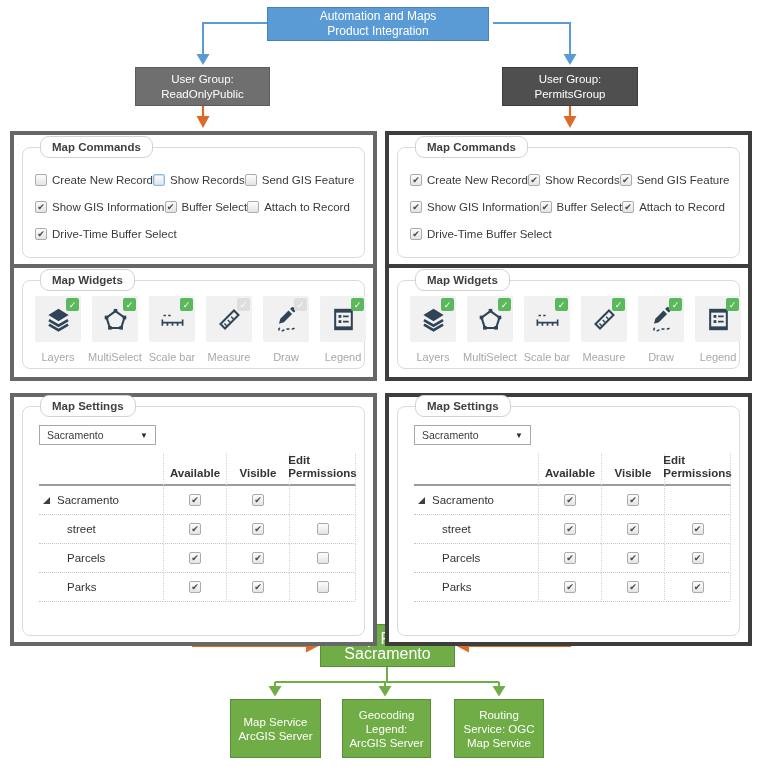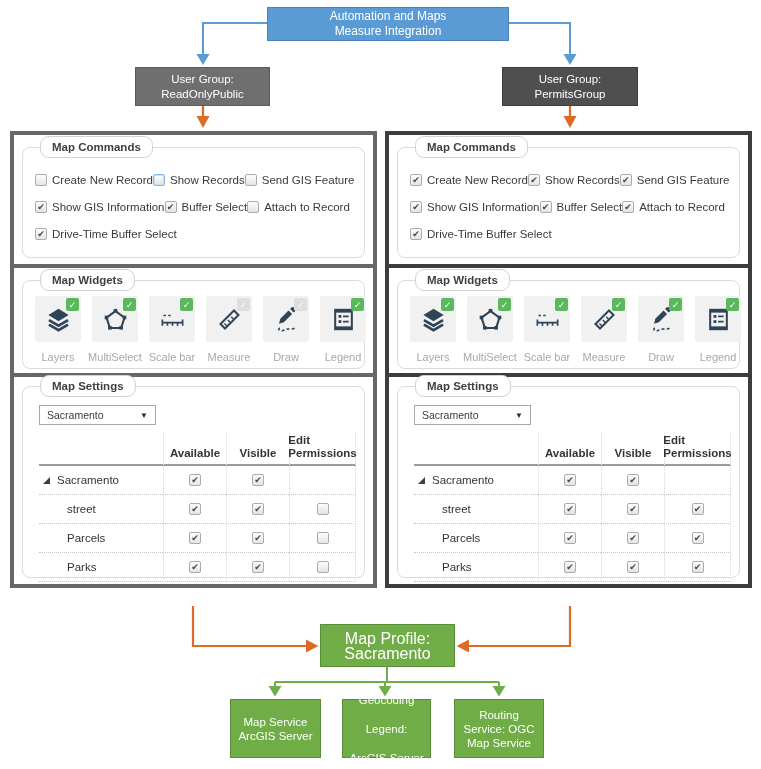--- a/index.html
+++ b/index.html
@@ -8,37 +8,37 @@
     position: relative; width: 761px; height: 769px;
     font-family: "Liberation Sans", sans-serif; background: #fff; overflow: hidden;
   }
   svg.connectors { position: absolute; left: 0; top: 0; pointer-events: none; }
 
   
   .flow-node {
     position: absolute; display: flex; flex-direction: column; align-items: center;
     justify-content: center; color: #fff; text-align: center;
   }
-  #root-node   { left: 267px; top: 7px;  width: 242px; height: 34px; background: #5B9BD5; border: 1px solid #4981BE; font-size: 12px;   line-height: 15px; }
+  #root-node   { left: 267px; top: 7px;  width: 222px; height: 34px; background: #5B9BD5; border: 1px solid #4981BE; font-size: 12px;   line-height: 15px; }
   #group-left  { left: 135px; top: 67px; width: 135px; height: 39px; background: #6F6F6F; border: 1px solid #5C5C5C; font-size: 11.5px; line-height: 14.5px; }
   #group-right { left: 502px; top: 67px; width: 136px; height: 39px; background: #4F4F4F; border: 1px solid #3C3C3C; font-size: 11.5px; line-height: 14.5px; }
   #profile-node{ left: 320px; top: 624px; width: 135px; height: 43px; background: #70AD47; border: 1px solid #5A8F39; font-size: 16px; line-height: 15px; }
   .svc { position: absolute; top: 699px; height: 59px; background: #70AD47; border: 1px solid #5A8F39;
          color: #fff; font-size: 11.5px; line-height: 14px; display: flex; flex-direction: column;
          justify-content: center; text-align: center; }
   #svc-0 { left: 230px; width: 91px; }
-  #svc-1 { left: 342px; width: 89px; gap: 15px; }
+  #svc-1 { left: 342px; width: 89px; }
   #svc-2 { left: 454px; width: 90px; align-items: center; }
 
   
   .panel { position: absolute; width: 367px; background: #fff; border: 4px solid #676767; }
   .panel.right { border-color: #3D3D3D; }
   .p-commands { top: 131px; height: 139px; }
   .p-widgets  { top: 264px; height: 117px; }
-  .p-settings { top: 373px; height: 215px; }
+  .p-settings { top: 393px; height: 253px; }
   .col-left  { left: 10px; }
   .col-right { left: 385px; }
 
   .inner { position: absolute; left: 8px; right: 8px; top: 12px; bottom: 8px;
            border: 1px solid #DBDBDB; border-radius: 8px; }
   .p-settings .inner { top: 9px; bottom: 6px; }
   .legend { position: absolute; top: -12px; left: 17px; background: #fff; border: 1px solid #D2D2D2;
             border-radius: 9px; padding: 4px 11px; font-weight: bold; font-size: 11.5px; color: #3F3F3F; }
 
   
@@ -119,21 +119,21 @@
     </g>
     <g fill="#6FAD46">
       <polygon points="268.5,686 281.5,686 275,696.5"></polygon>
       <polygon points="378.5,686 391.5,686 385,696.5"></polygon>
       <polygon points="492.5,686 505.5,686 499,696.5"></polygon>
     </g>
   </svg>
 
   <div class="flow-node" id="root-node">
     <div>Automation and Maps</div>
-    <div>Measure Integration</div>
+    <div>Product Integration</div>
   </div>
 
   <div class="flow-node" id="group-left">
     <div>User Group:</div>
     <div>ReadOnlyPublic</div>
   </div>
 
   <div class="flow-node" id="group-right">
     <div>User Group:</div>
     <div>PermitsGroup</div>

